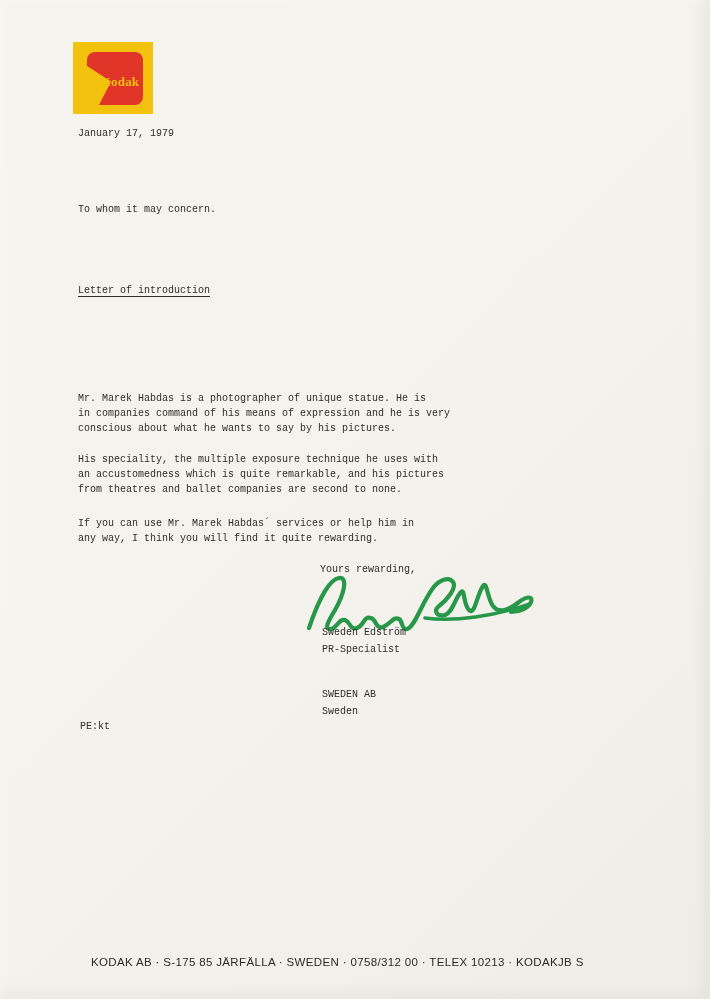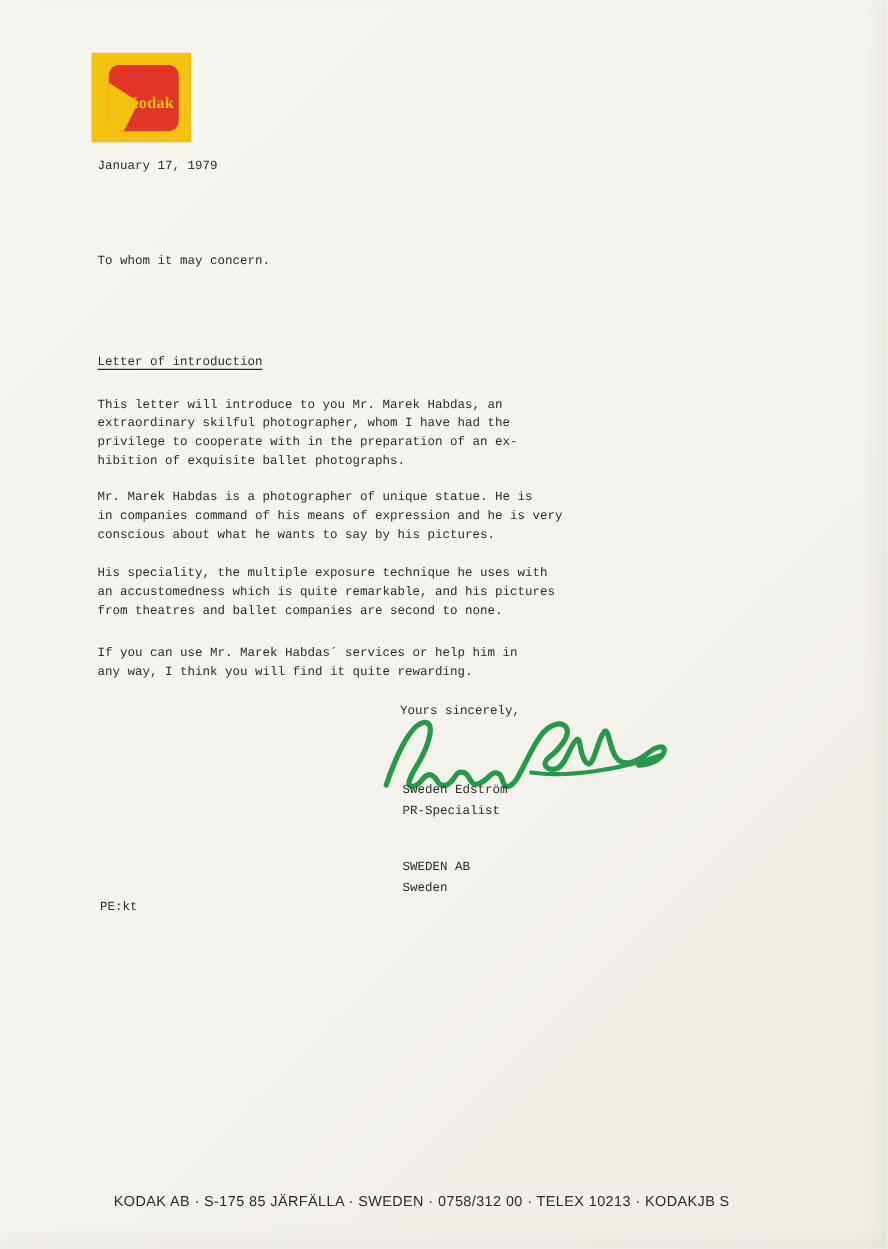--- a/index.html
+++ b/index.html
@@ -56,37 +56,33 @@
       <text x="47" y="44" text-anchor="middle" font-size="13" fill="#f2c20e">Kodak</text>
     </svg>
   </div>
 
   <div class="typed" style="left:78px;top:126px">January 17, 1979</div>
 
   <div class="typed" style="left:78px;top:202px">To whom it may concern.</div>
 
   <div class="typed subject" style="left:78px;top:283px">Letter of introduction</div>
 
-  <div class="typed" style="left:78px;top:317px">This letter will introduce to you Mr. Marek Habdas, an
-extraordinary skilful photographer, whom I have had the
-privilege to cooperate with in the preparation of an ex-
-hibition of exquisite ballet photographs.</div>
 
   <div class="typed" style="left:78px;top:391px">Mr. Marek Habdas is a photographer of unique statue. He is
 in companies command of his means of expression and he is very
 conscious about what he wants to say by his pictures.</div>
 
   <div class="typed" style="left:78px;top:516px">If you can use Mr. Marek Habdas´ services or help him in
 any way, I think you will find it quite rewarding.</div>
 
   <div class="typed" style="left:78px;top:452px">His speciality, the multiple exposure technique he uses with
 an accustomedness which is quite remarkable, and his pictures
 from theatres and ballet companies are second to none.</div>
 
-  <div class="typed" style="left:320px;top:562px">Yours sincerely,</div>
+  <div class="typed" style="left:320px;top:562px">Yours rewarding,</div>
 
   <svg class="signature" viewBox="0 0 230 58">
     <path fill="none" stroke-width="4.2" stroke-linecap="round" stroke-linejoin="round" d="M 4,54
              C 10,36 22,6 34,4
              C 44,3 38,22 30,36
              C 24,46 18,56 26,55
              C 32,54 34,44 40,46
              C 46,48 44,56 52,54
              C 60,51 58,42 66,44
              C 72,46 70,55 78,53

